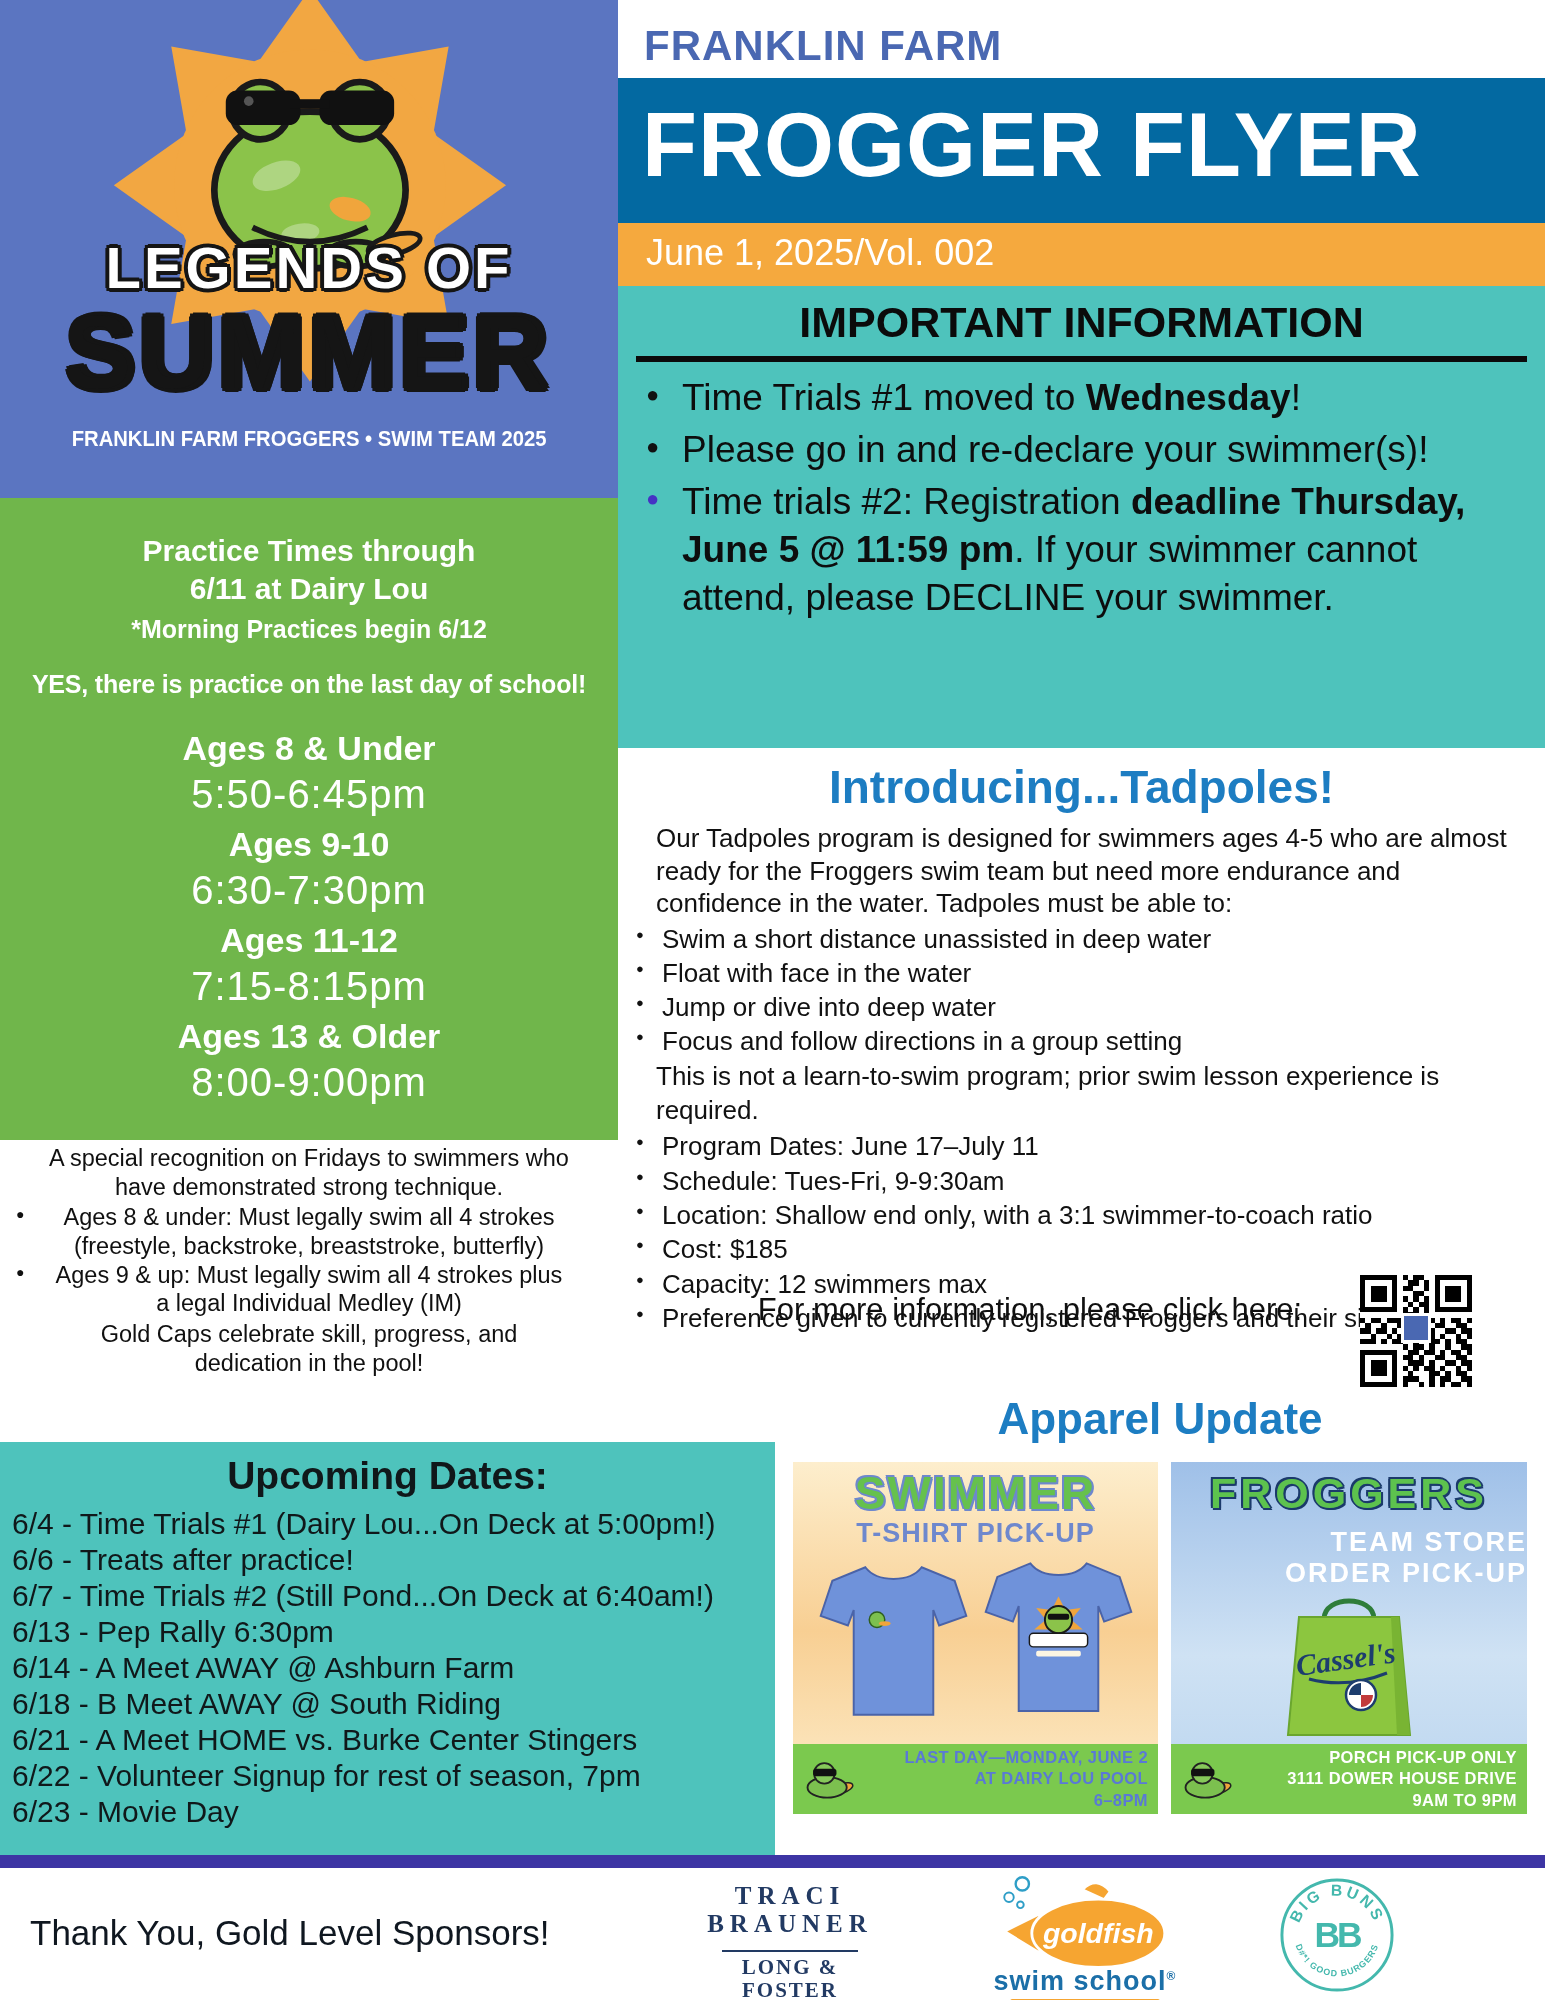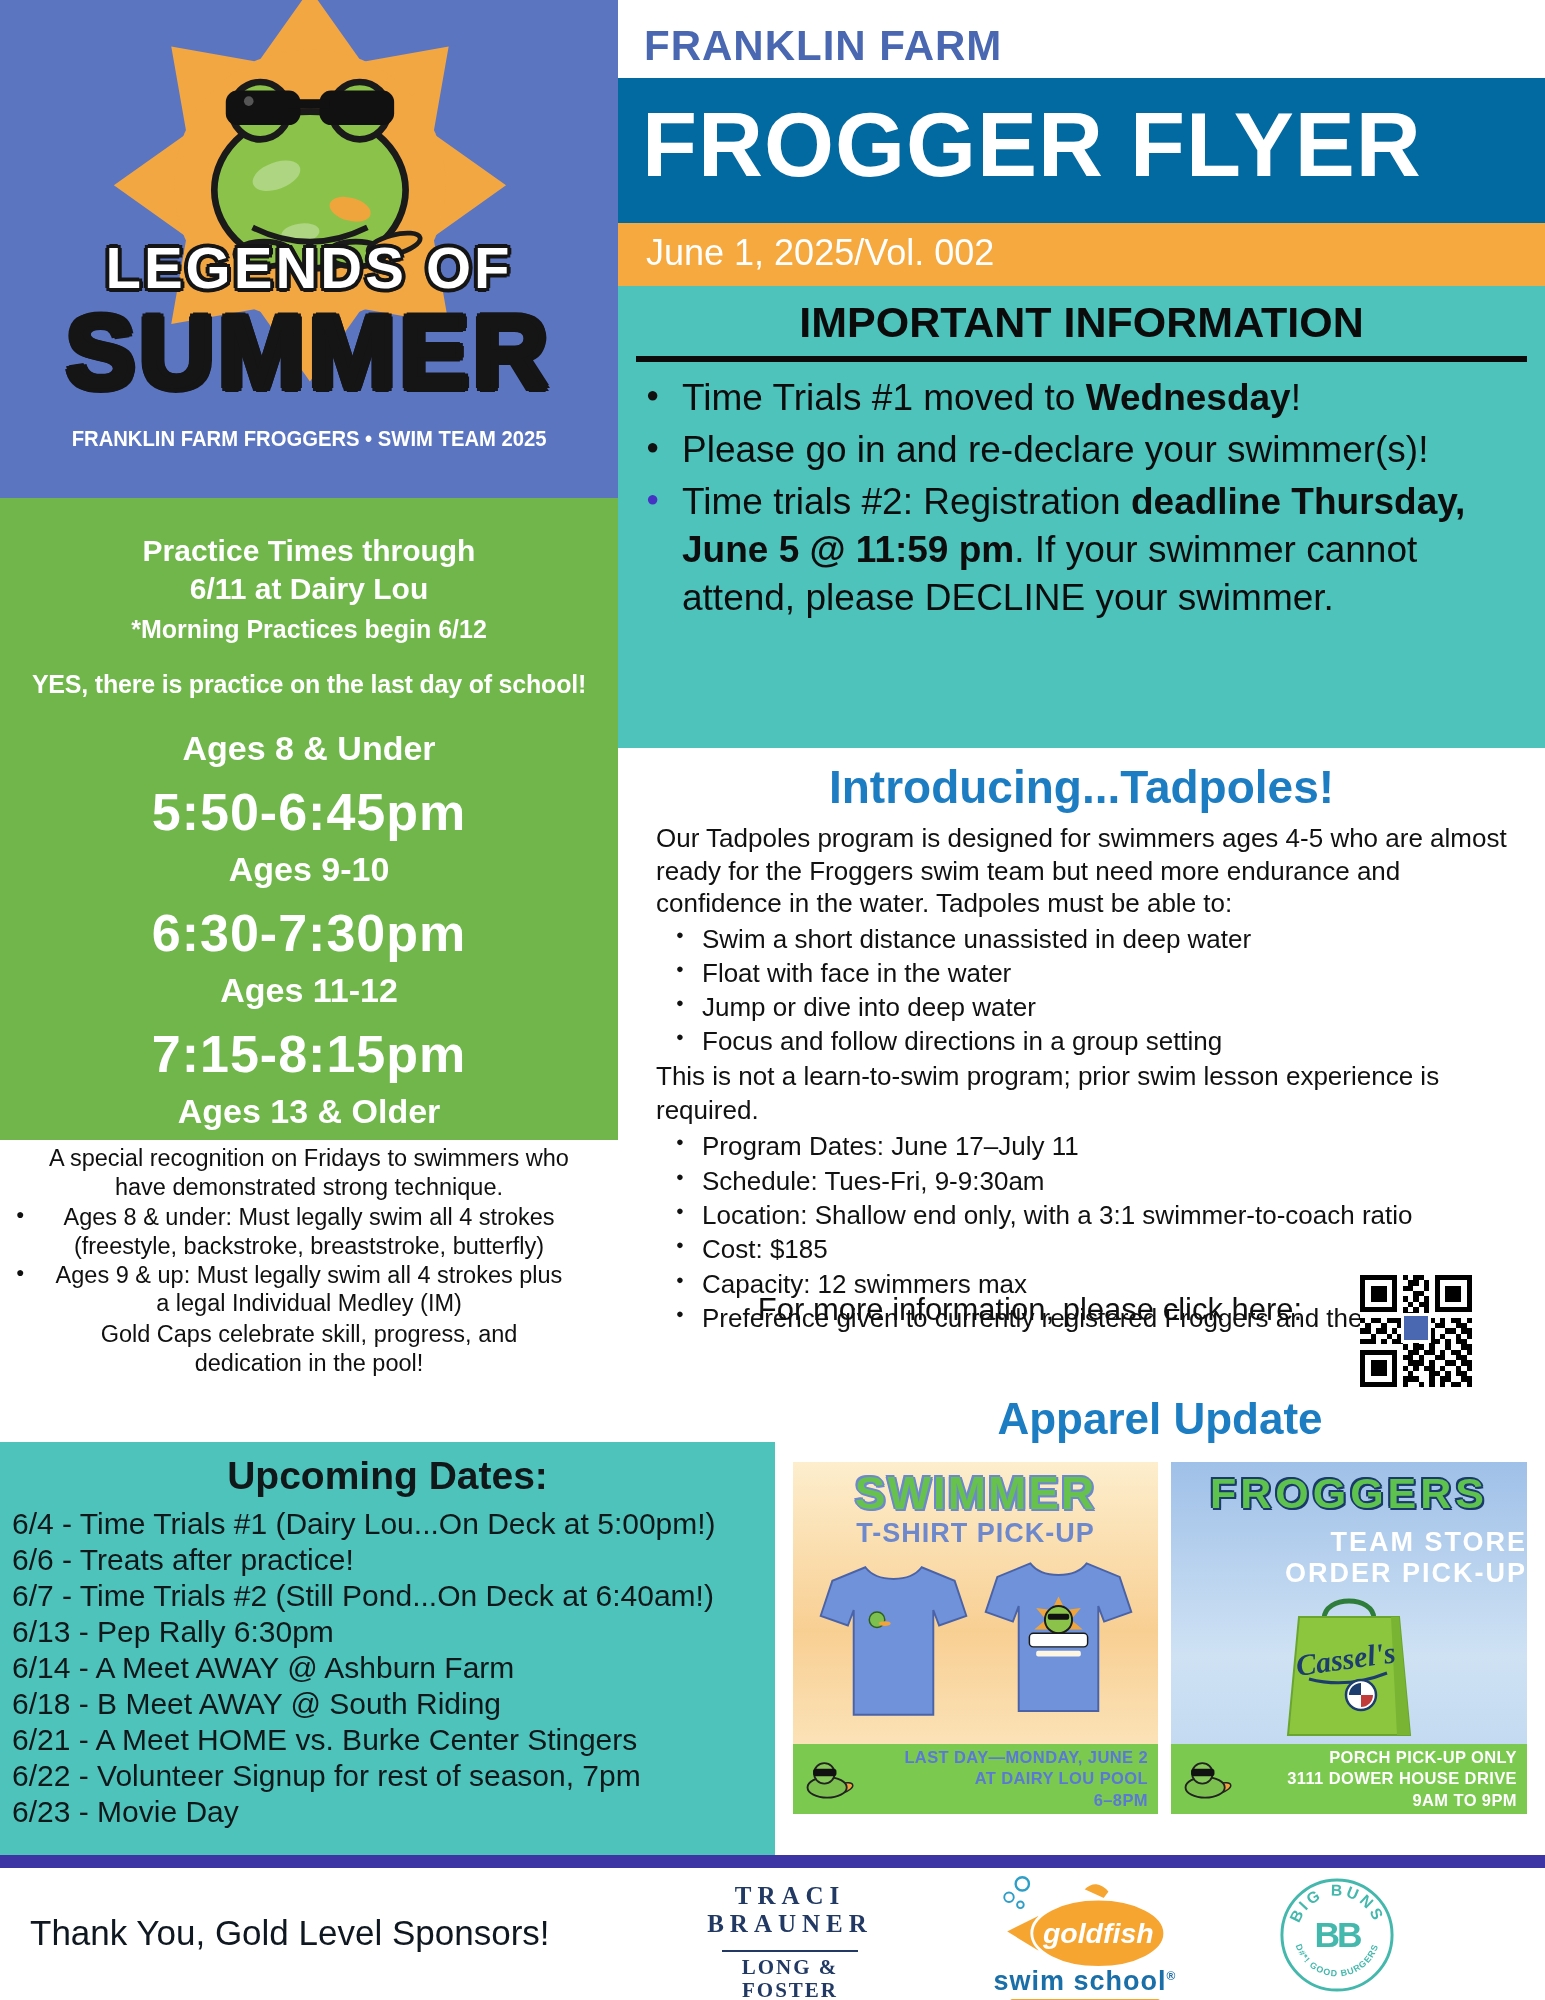--- a/index.html
+++ b/index.html
@@ -42,42 +42,42 @@
   .info-list li.purple::before{color:#4533c4}
   .b{font-weight:800}
 
   
   .practice-box{left:0;top:498px;width:618px;height:642px;background:#70b64b;color:#fff;text-align:center}
   .practice-title{padding-top:34px;font-size:30px;font-weight:800;line-height:1.25}
   .practice-sub{font-size:25px;font-weight:700;margin-top:8px}
   .practice-note{font-size:25px;font-weight:700;margin-top:26px;letter-spacing:-.2px}
   .practice-groups{margin-top:30px}
   .age{font-size:34px;font-weight:800;margin-top:8px}
-  .ptime{font-size:52px;font-weight:700;margin-top:14px;letter-spacing:1px}
+  .ptime{font-size:40px;font-weight:400;margin-top:4px;letter-spacing:1px}
 
   
   .tip-section{left:0;top:1140px;width:618px;height:302px;background:#fff;text-align:center;color:#101010}
   .tip-title{margin-top:16px;font-size:31px;font-weight:800}
   .tip-intro{font-size:23.5px;line-height:1.22;margin-top:4px;padding:0 40px}
   .tip-bullets{list-style:none;margin:2px 0 0;padding:0}
   .tip-bullets li{position:relative;font-size:23.5px;line-height:1.22;padding:0 52px}
   .tip-bullets li::before{content:"●";position:absolute;left:16px;top:3px;font-size:14px}
   .tip-outro{font-size:23.5px;line-height:1.22;margin-top:2px;padding:0 60px}
 
   
   .upcoming-box{left:0;top:1442px;width:775px;height:413px;background:#4ec3bc;color:#10181a}
   .upcoming-title{text-align:center;font-size:39px;font-weight:800;margin-top:12px}
   .dates{list-style:none;margin:8px 0 0;padding:0 0 0 12px}
   .dates li{font-size:30px;line-height:1.2}
 
   
   .tadpoles{left:618px;top:748px;width:927px}
   .tad-title{text-align:center;color:#1d7dc2;font-size:46px;font-weight:800;margin-top:12px}
   .tad-intro{font-size:26px;line-height:1.25;margin:8px 24px 0 38px}
-  .tad-list{list-style:none;margin:2px 0 0;padding:0 0 0 84px}
+  .tad-list{list-style:none;margin:2px 0 0;padding:0 0 0 44px}
   .tad-list li{position:relative;font-size:26px;line-height:1.32}
   .tad-list li::before{content:"●";position:absolute;left:-26px;top:4px;font-size:13px}
   .tad-note{font-size:26px;line-height:1.32;margin:0 0 0 38px}
 
   .more-text{left:680px;top:1292px;width:700px;text-align:center;font-size:31px;color:#101010}
   .qr{left:1360px;top:1275px;width:112px;height:112px;background:#fff}
   .qr svg{width:112px;height:112px;shape-rendering:crispEdges}
   .qr-logo{position:absolute;left:41px;top:38px;width:30px;height:30px;background:#4a68b2;border:3px solid #fff;box-sizing:border-box}
 
   

